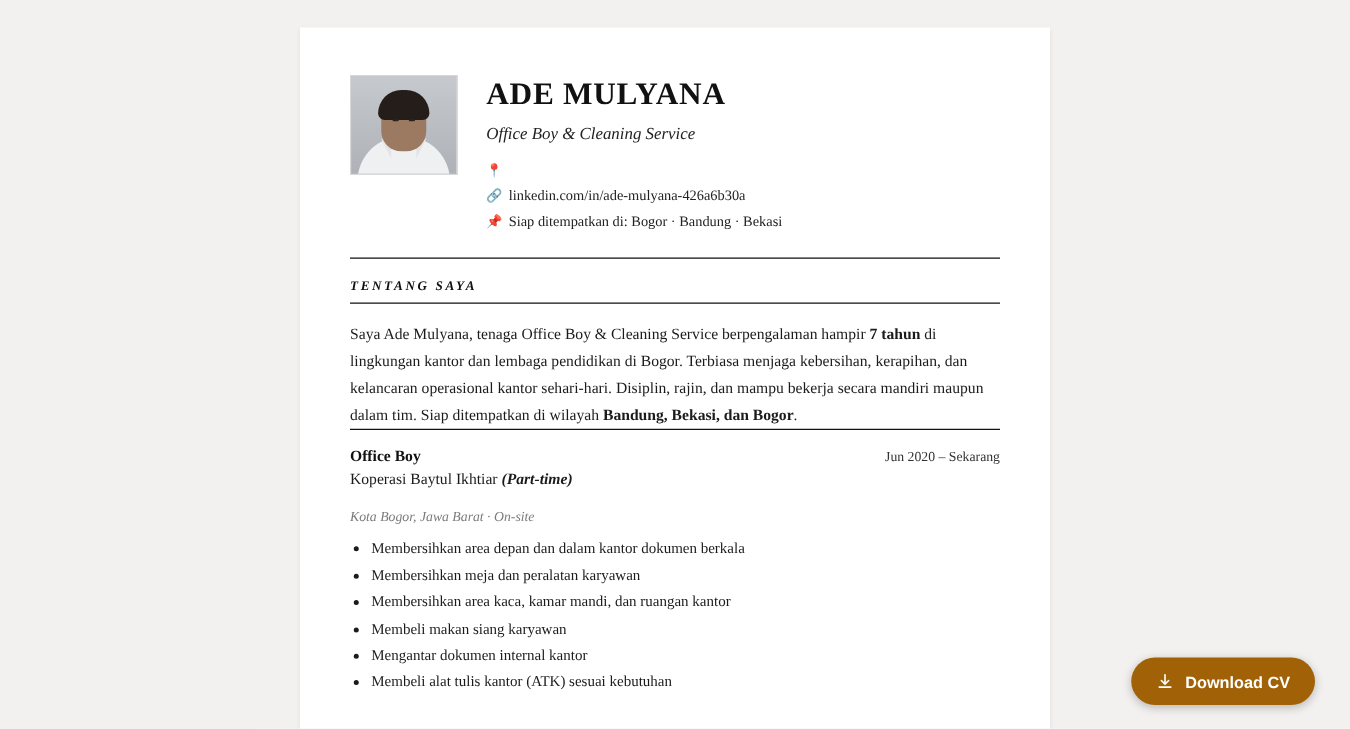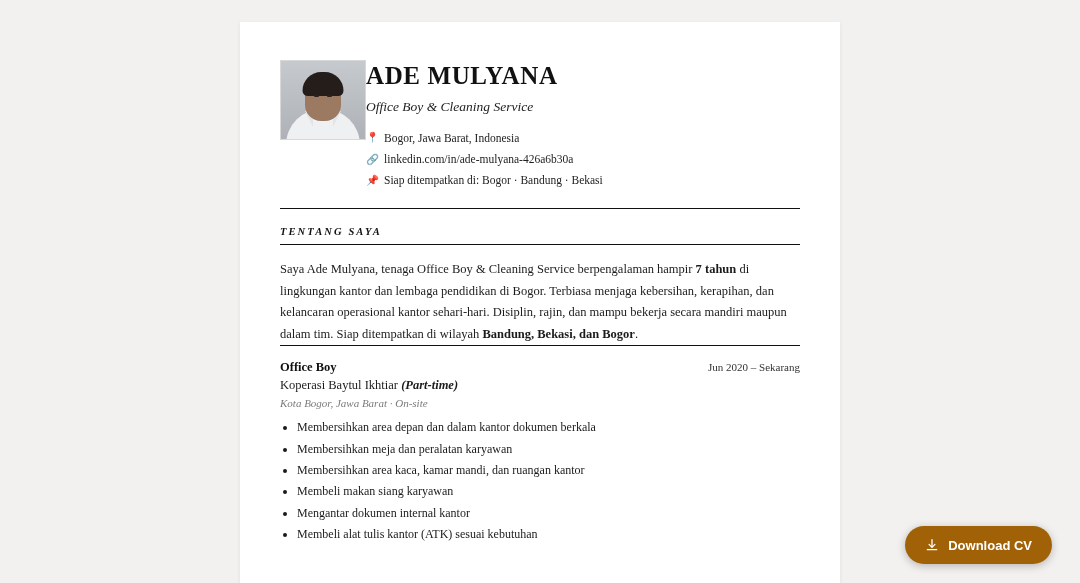--- a/index.html
+++ b/index.html
@@ -20,20 +20,21 @@
     min-height: 561px;
     background: #ffffff;
     box-shadow: 0 1px 4px rgba(0,0,0,0.08);
     padding: 38px 40px 0 40px;
   }
 
   
   .header {
     display: flex;
     align-items: flex-start;
+    gap: 23px;
   }
   .photo {
     width: 86px;
     height: 80px;
     flex: 0 0 86px;
     background: #b9bcc2;
     position: relative;
     overflow: hidden;
     border: 1px solid #d8d8d8;
   }
@@ -160,21 +161,21 @@
     align-items: baseline;
   }
   .job-title { font-size: 12.5px; font-weight: bold; color: #111; }
   .job-dates { font-size: 11px; color: #333; }
   .job-company { font-size: 12.5px; color: #1b1b1b; margin-top: 3px; }
   .job-company i { font-style: italic; font-weight: bold; }
   .job-meta {
     font-size: 11px;
     font-style: italic;
     color: #7b7b7b;
-    margin-top: 4px;
+    margin-top: 17px;
   }
   ul.bullets {
     margin: 8px 0 0 0;
     padding-left: 17px;
     list-style: disc;
   }
   ul.bullets li {
     font-size: 12px;
     line-height: 1.78;
     color: #1b1b1b;
@@ -219,21 +220,20 @@
       <div class="eye-l"></div>
       <div class="eye-r"></div>
     </div>
 
     <div class="headinfo">
       <h1 class="name">ADE MULYANA</h1>
       <div class="role">Office Boy &amp; Cleaning Service</div>
 
       <div class="contact-line">
         <span class="ico">📍</span>
-        <span>Bogor, Jawa Barat, Indonesia</span>
       </div>
       <div class="contact-line">
         <span class="ico">🔗</span>
         <span>linkedin.com/in/ade-mulyana-426a6b30a</span>
       </div>
       <div class="contact-line">
         <span class="ico">📌</span>
         <span>Siap ditempatkan di: Bogor · Bandung · Bekasi</span>
       </div>
     </div>

